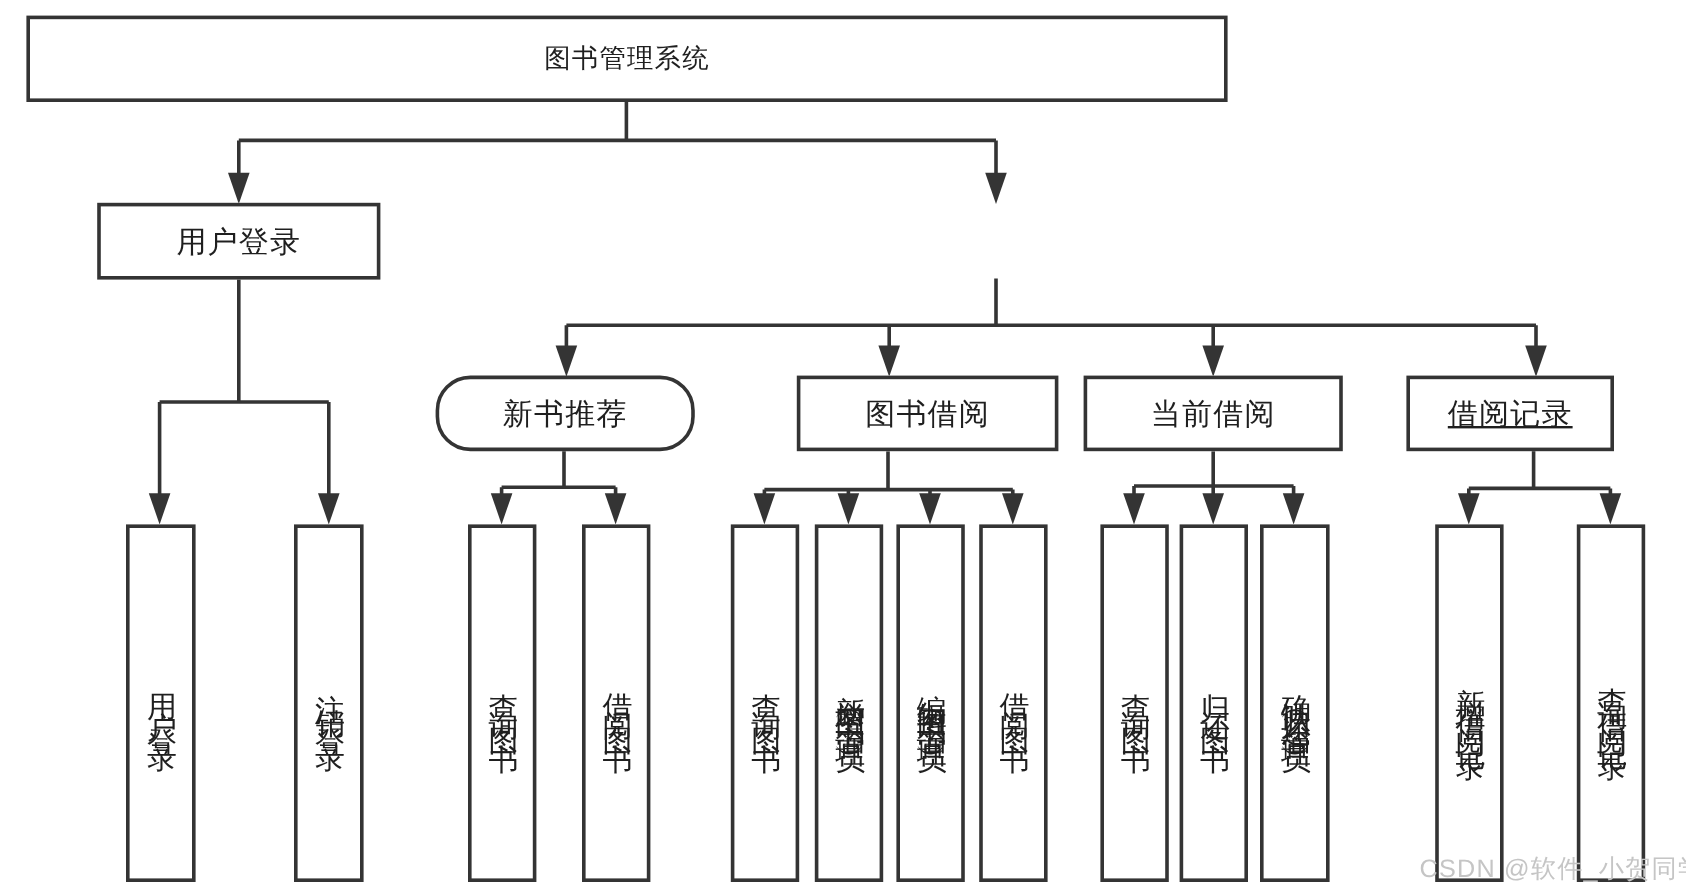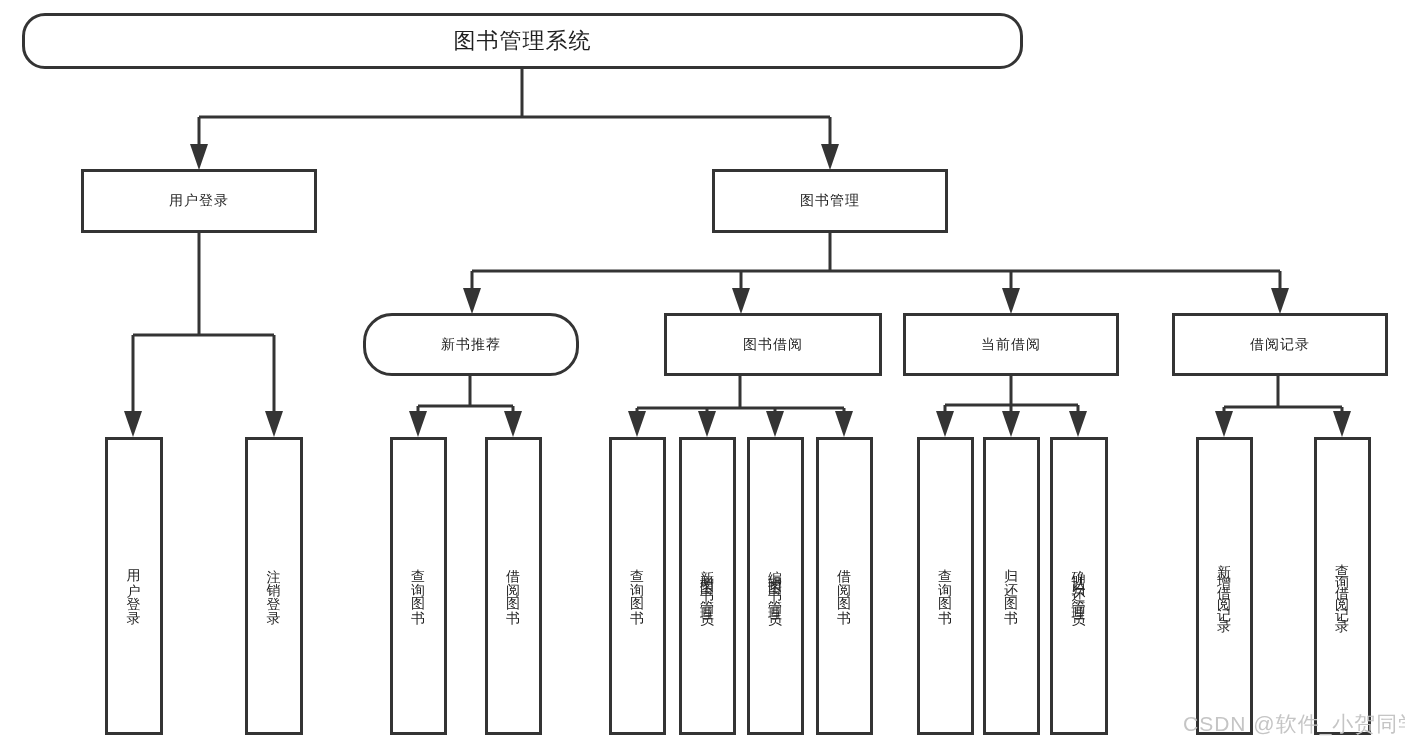--- a/index.html
+++ b/index.html
@@ -24,21 +24,21 @@
   }
   .box {
     position: absolute;
     box-sizing: border-box;
     background: #ffffff;
     border: 3px solid #343434;
     display: flex;
     align-items: center;
     justify-content: center;
     color: #1f1f1f;
-    font-size: 14px;
+    font-size: 25px;
     letter-spacing: 1px;
     white-space: nowrap;
   }
   .hbox { height: 63px; }
   .vbox {
     width: 58px;
     height: 298px;
     top: 437px;
   }
   .vtext {
@@ -101,41 +101,38 @@
       <polygon class="ahead" points="1002,411 1020,411 1011,437"></polygon>
       <polygon class="ahead" points="1069,411 1087,411 1078,437"></polygon>
     </g>
     <g>
       <path class="cline" d="M1278,374 L1278,407 M1224,407 L1342,407 M1224,407 L1224,414 M1342,407 L1342,414"></path>
       <polygon class="ahead" points="1215,411 1233,411 1224,437"></polygon>
       <polygon class="ahead" points="1333,411 1351,411 1342,437"></polygon>
     </g>
   </svg>
 
-  <div class="box" style="left:22px; top:13px; width:1001px; height:56px; font-size:22px;border-radius:23px;">
+  <div class="box" style="left:22px; top:13px; width:1001px; height:72px; font-size:22px;">
     <span>图书管理系统</span>
   </div>
 
   <div class="box" style="left:81px; top:169px; width:236px; height:64px;">
     <span>用户登录</span>
-  </div>
-  <div class="box" style="left:712px; top:169px; width:236px; height:64px;">
-    <span>图书管理</span>
   </div>
 
   <div class="box hbox" style="left:363px; top:313px; width:216px;border-radius:29px;">
     <span>新书推荐</span>
   </div>
   <div class="box hbox" style="left:632px; top:313px; width:218px;margin-left:32px;">
     <span>图书借阅</span>
   </div>
   <div class="box hbox" style="left:903px; top:313px; width:216px;align-items:center;">
     <span>当前借阅</span>
   </div>
-  <div class="box hbox" style="left:1172px; top:313px; width:216px;">
+  <div class="box hbox" style="left:1172px; top:313px; width:173px;text-decoration:underline;">
     <span>借阅记录</span>
   </div>
 
   <div class="box vbox" style="left:105px;">
     <span class="vtext">用户登录</span>
   </div>
   <div class="box vbox" style="left:245px;">
     <span class="vtext">注销登录</span>
   </div>
 

